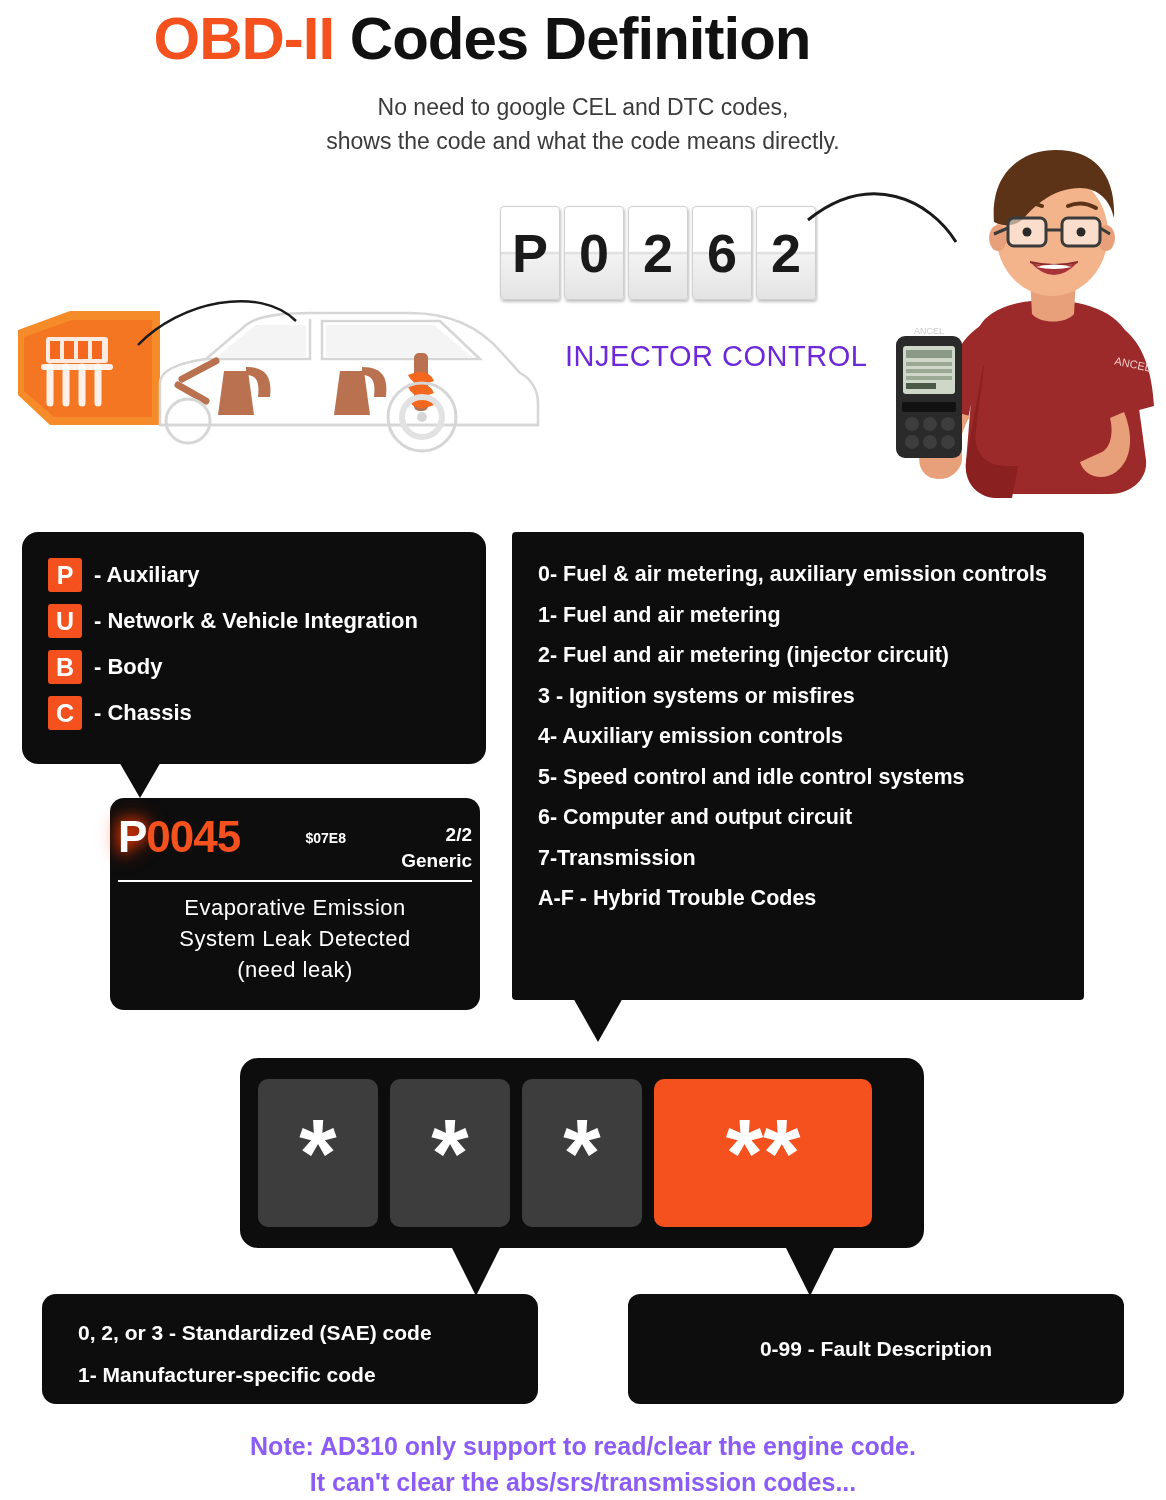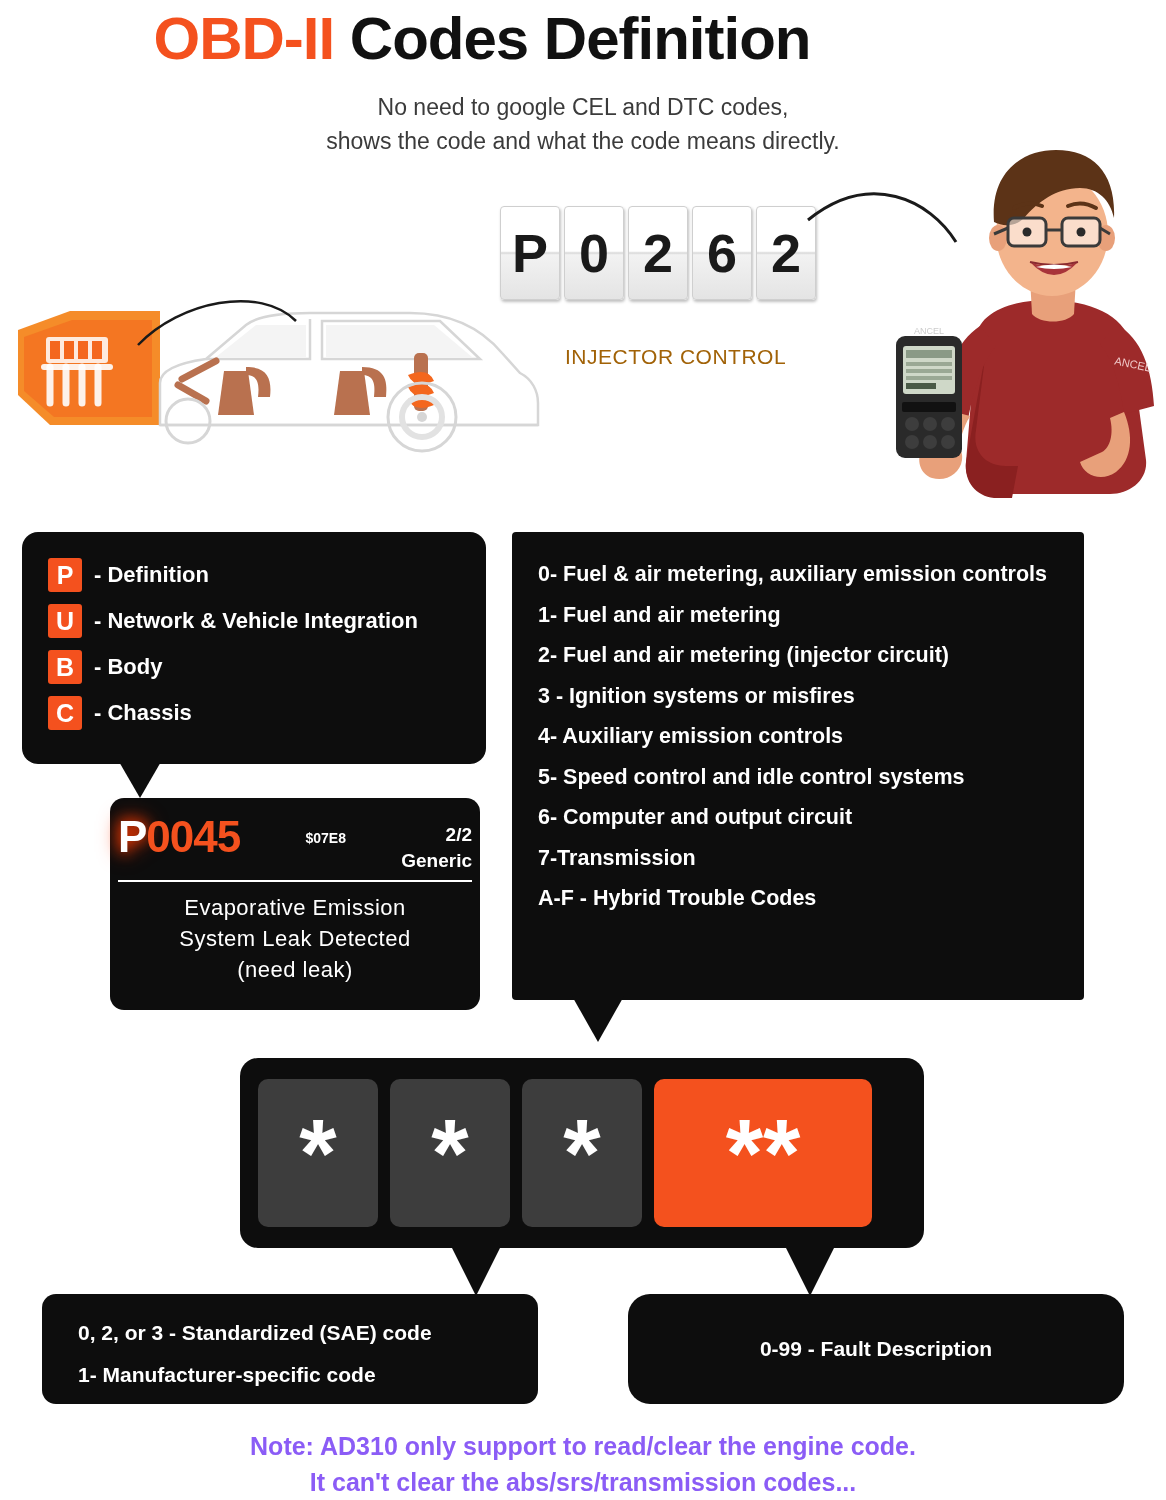--- a/index.html
+++ b/index.html
@@ -62,22 +62,22 @@
     display: flex;
     align-items: center;
     justify-content: center;
     font-family: "Liberation Sans", sans-serif;
   }
 
   #injector-text {
     position: absolute;
     top: 340px;
     left: 565px;
-    font-size: 21px;
-    color: #a16207;
+    font-size: 29px;
+    color: #6d28d9;
     line-height: 33px;
     letter-spacing: 0.5px;
   }
 
   
   #car-illustration {
     position: absolute;
     top: 275px;
     left: 10px;
     width: 540px;
@@ -292,21 +292,21 @@
     padding: 18px 0 0 36px;
     box-sizing: border-box;
   }
   #bottom-right-card {
     position: absolute;
     top: 1294px;
     left: 628px;
     width: 496px;
     height: 110px;
     background: #0d0d0d;
-    border-radius: 22px;
+    border-radius: 12px;
     display: flex;
     align-items: center;
     justify-content: center;
     box-sizing: border-box;
   }
   .bottom-line {
     color: #ffffff;
     font-size: 21px;
     font-weight: bold;
     line-height: 42px;
@@ -463,21 +463,21 @@
   <path d="M288 76 q14 -6 28 2" stroke="#5c3317" stroke-width="4" fill="none" stroke-linecap="round"></path>
 
   <path d="M250 132 q24 26 48 0 q-24 10 -48 0 Z" fill="#a8343a"></path>
   <path d="M250 132 q24 6 48 0" stroke="#8a2a30" stroke-width="2" fill="none"></path>
   <path d="M256 137 q18 -5 36 0 q-18 4 -36 0 Z" fill="#ffffff"></path>
 </svg>
 
 <div id="letters-panel">
   <div class="letter-row">
     <div class="letter-box">P</div>
-    <div class="letter-label">- Definition</div>
+    <div class="letter-label">- Auxiliary</div>
   </div>
   <div class="letter-row">
     <div class="letter-box">U</div>
     <div class="letter-label">- Network &amp; Vehicle Integration</div>
   </div>
   <div class="letter-row">
     <div class="letter-box">B</div>
     <div class="letter-label">- Body</div>
   </div>
   <div class="letter-row">

